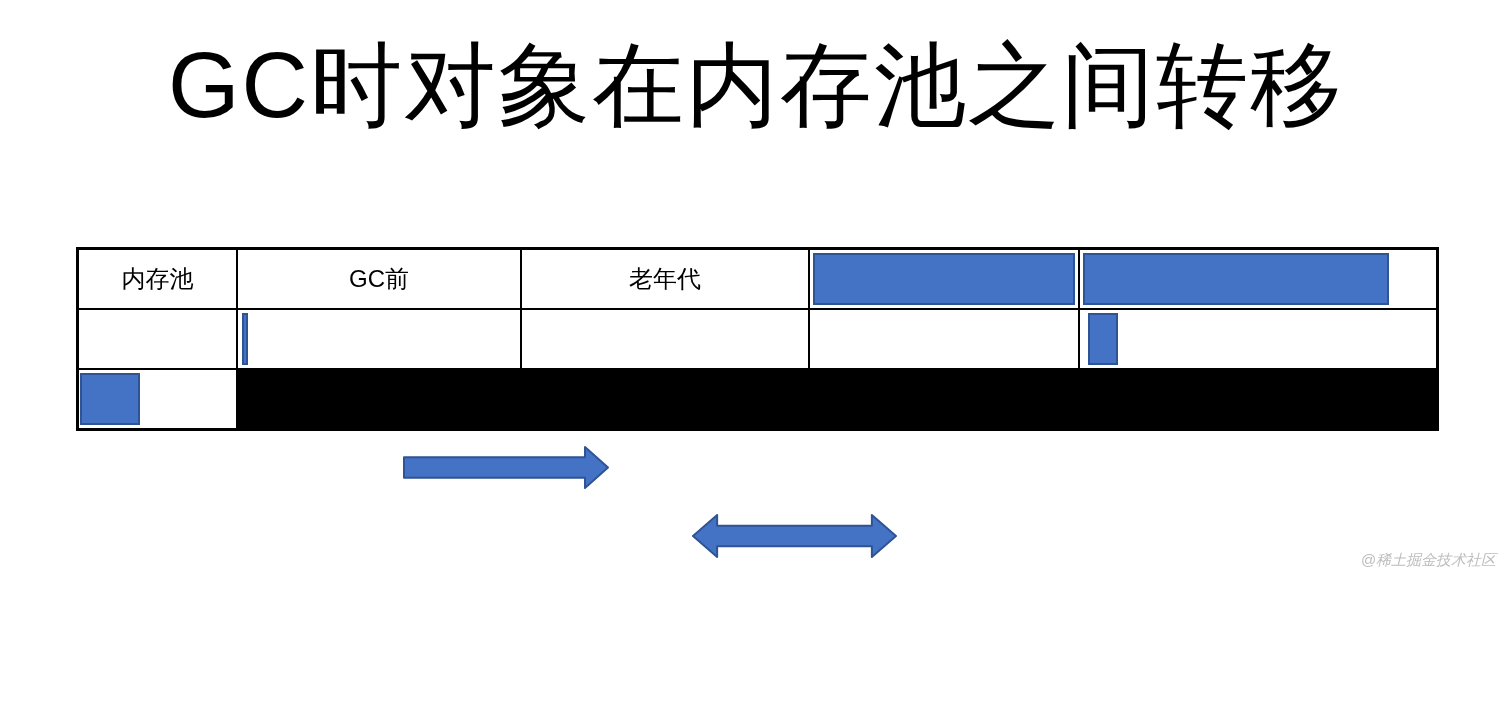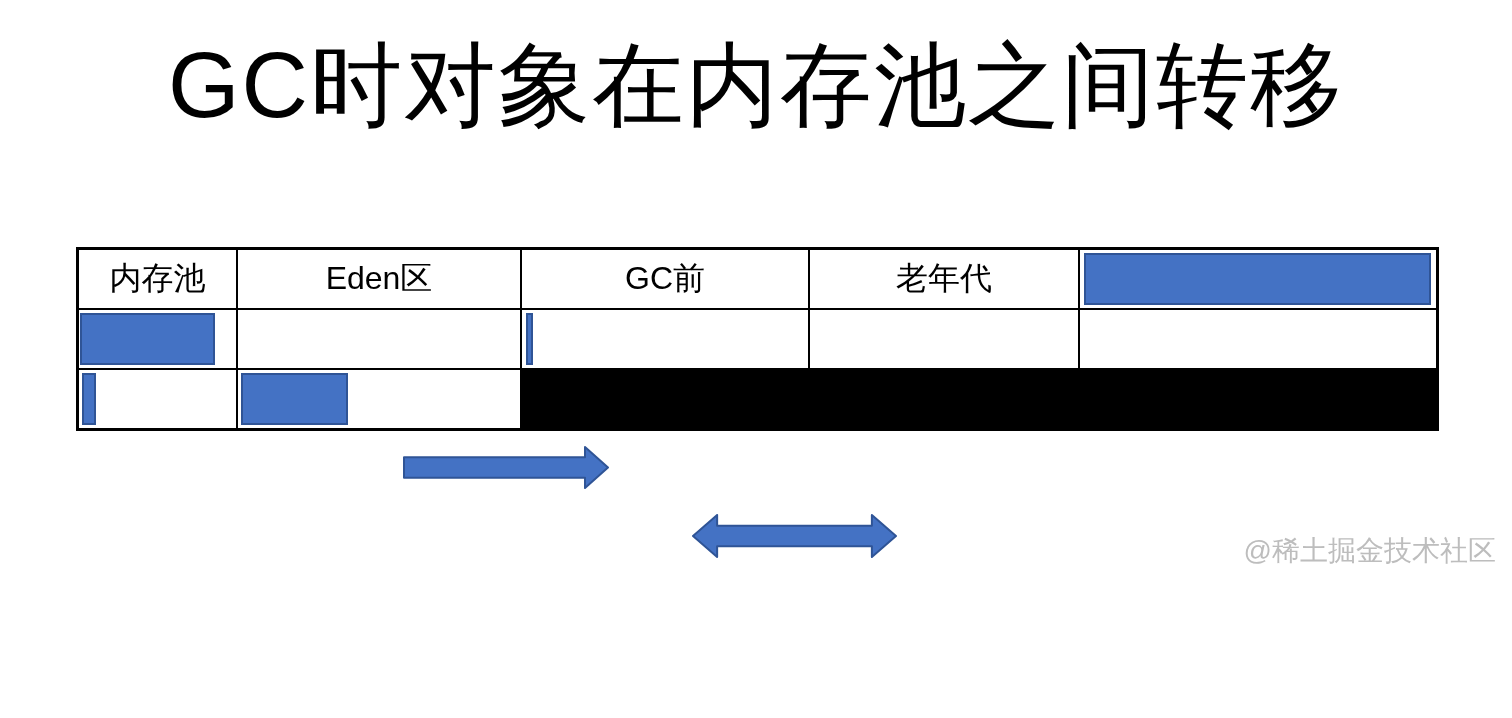--- a/index.html
+++ b/index.html
@@ -41,21 +41,21 @@
     gap: 2px;
     background: var(--table-border, #000);
     border: 3px solid var(--table-border, #000);
   }
   .cell {
     background: #ffffff;
     position: relative;
     display: flex;
     align-items: center;
     justify-content: center;
-    font-size: 32px;
+    font-size: 24px;
     color: #000;
     overflow: hidden;
   }
   .bar {
     position: absolute;
     top: 3px;
     bottom: 3px;
     background: var(--bar-fill, #4472C4);
     border: 2px solid var(--bar-border, #2F5496);
     box-sizing: border-box;
@@ -72,36 +72,36 @@
   }
   .arrow-1 { left: 403px; top: 446px; width: 206px; height: 43px; }
   .arrow-2 { left: 692px; top: 514px; width: 205px; height: 44px; }
   .arrow-3 { left: 937px; top: 607px; width: 206px; height: 44px; }
 
   
   .watermark {
     position: absolute;
     right: 16px;
     bottom: 16px;
-    font-size: 28px;
+    font-size: 15px;
     color: var(--watermark-color, #bdbdbd);
     white-space: nowrap;
+    font-style: italic;
   }
 </style>
 </head>
 <body>
 
 <div class="canvas">
 
   <div class="title">GC时对象在内存池之间转移</div>
 
   <div class="gc-table">
 
     <div class="cell">内存池</div>
-    <div class="cell">Eden区</div>
     <div class="cell">GC前</div>
 
     <div class="cell">老年代</div>
     <div class="cell">
       <div class="bar" style="left: 1.2%; width: 97.5%;"></div>
     </div>
     <div class="cell">
       <div class="bar" style="left: 0.8%; width: 86%;"></div>
     </div>
     <div class="cell">

